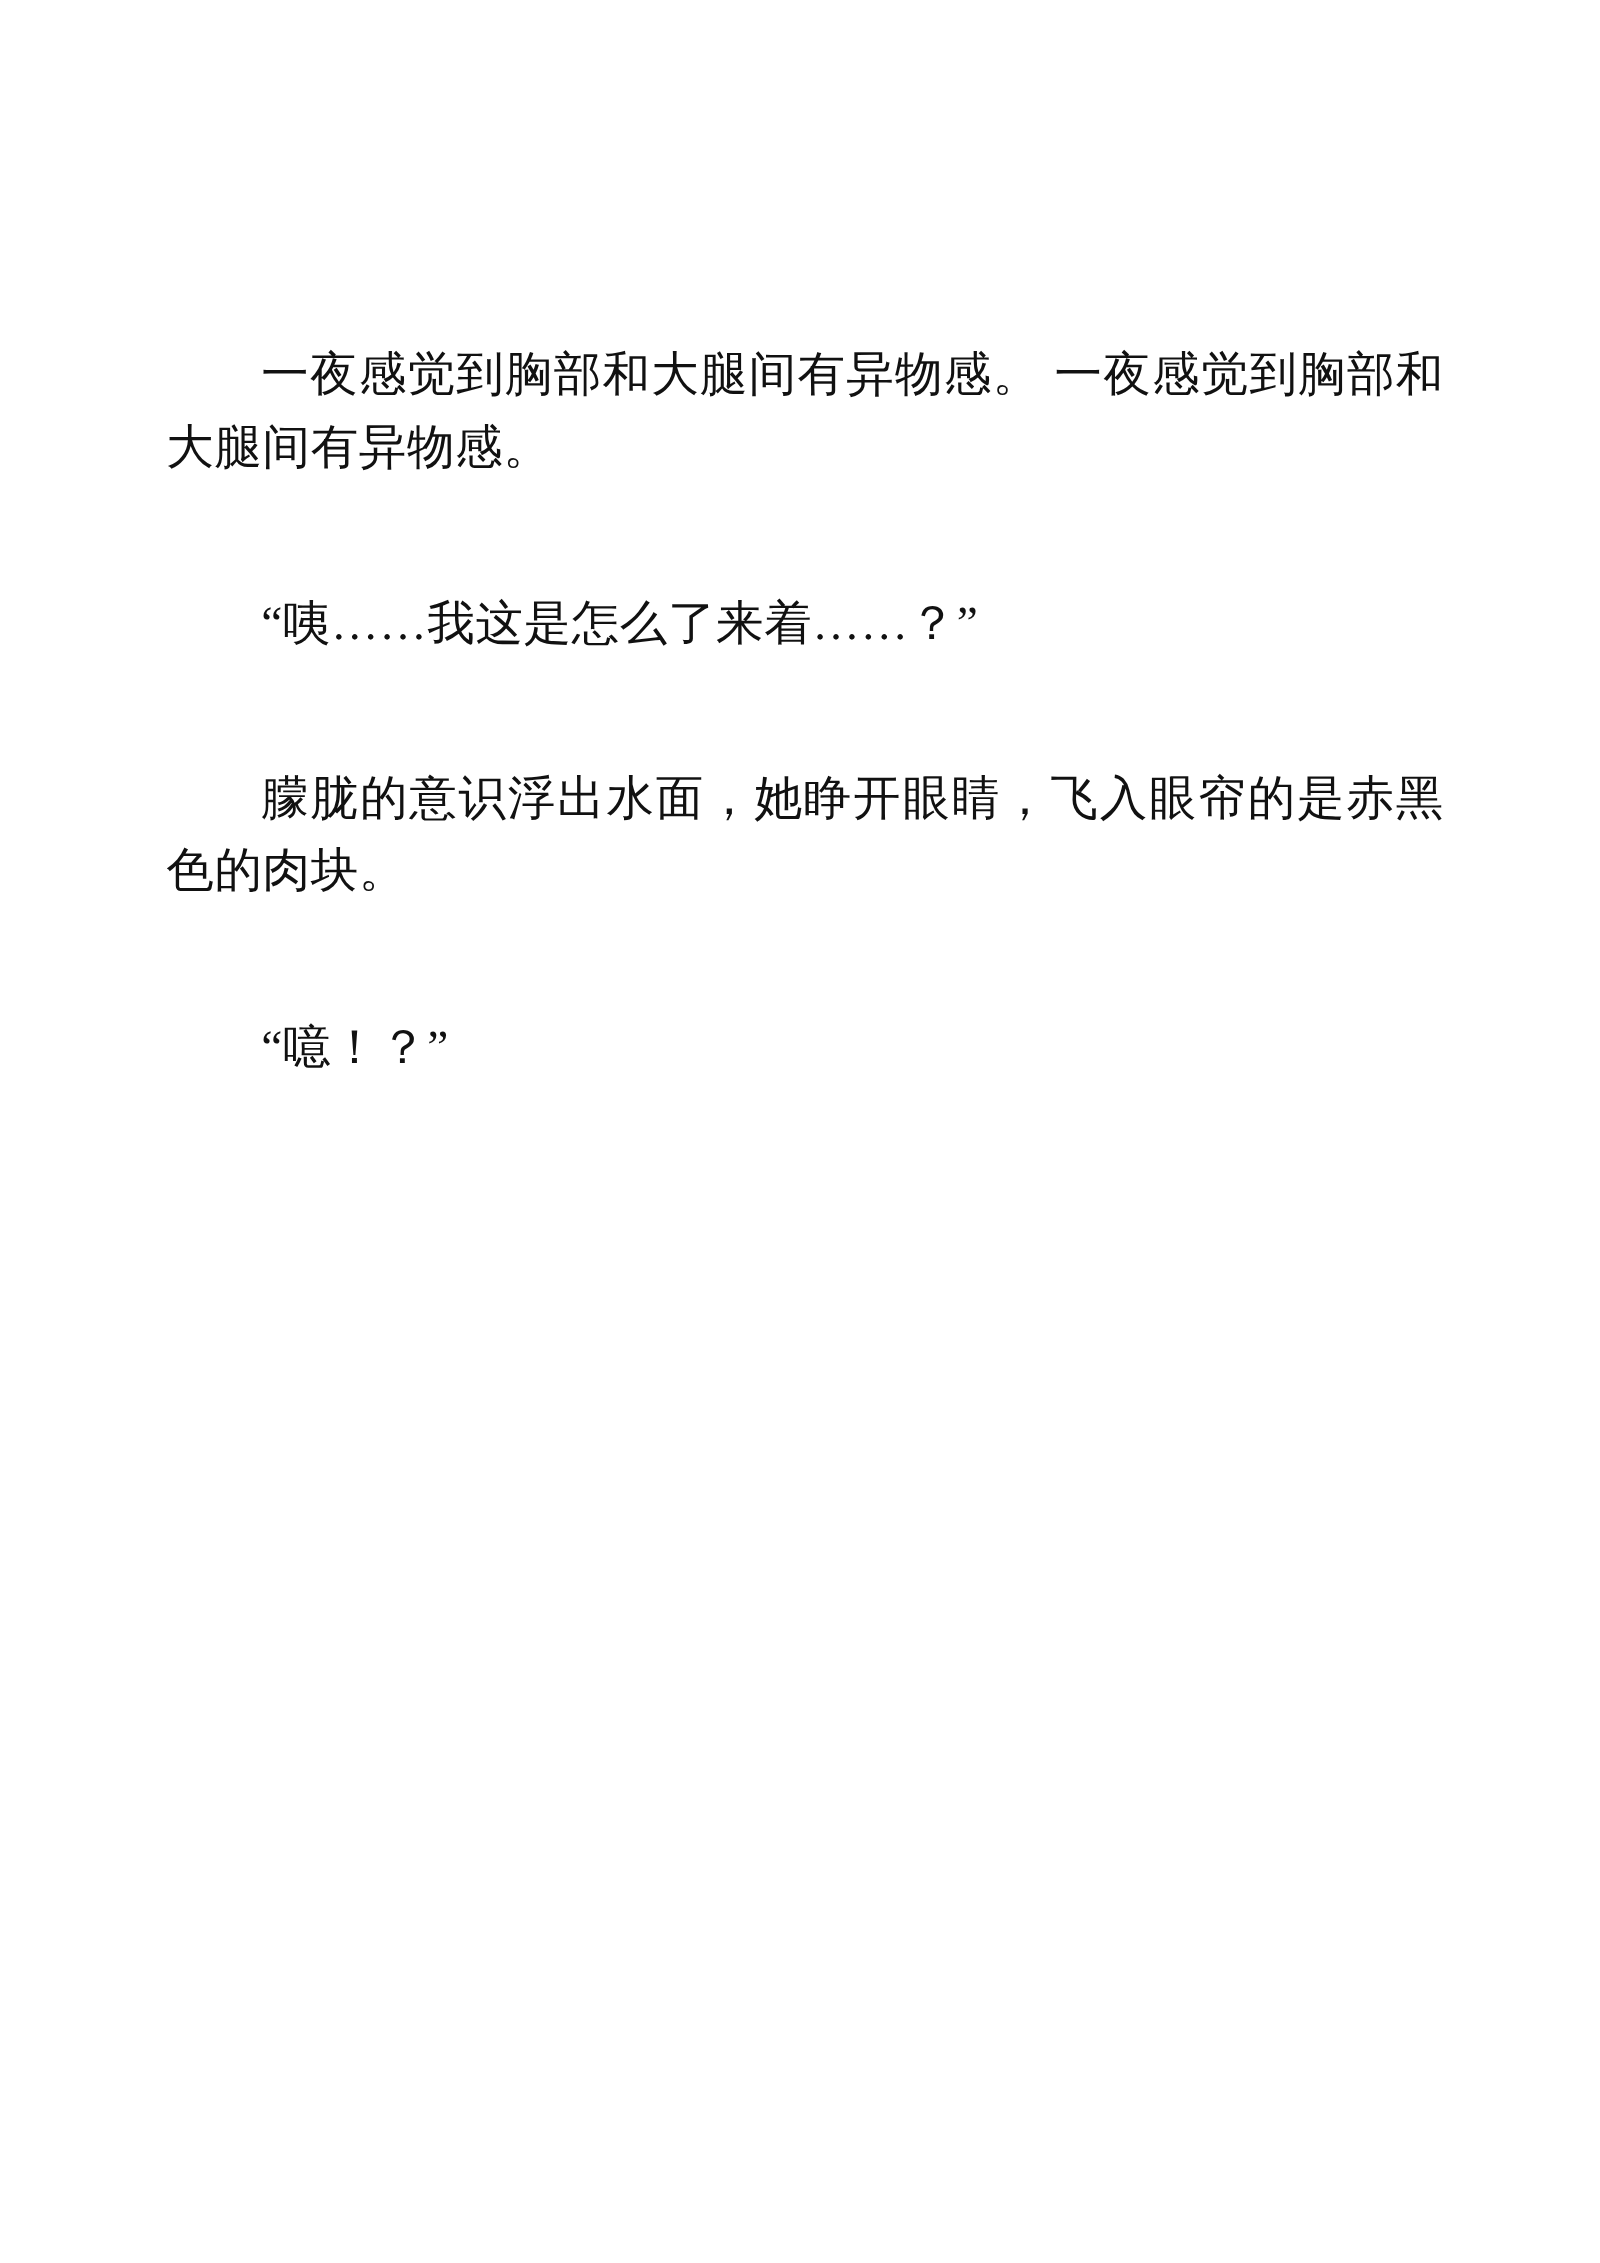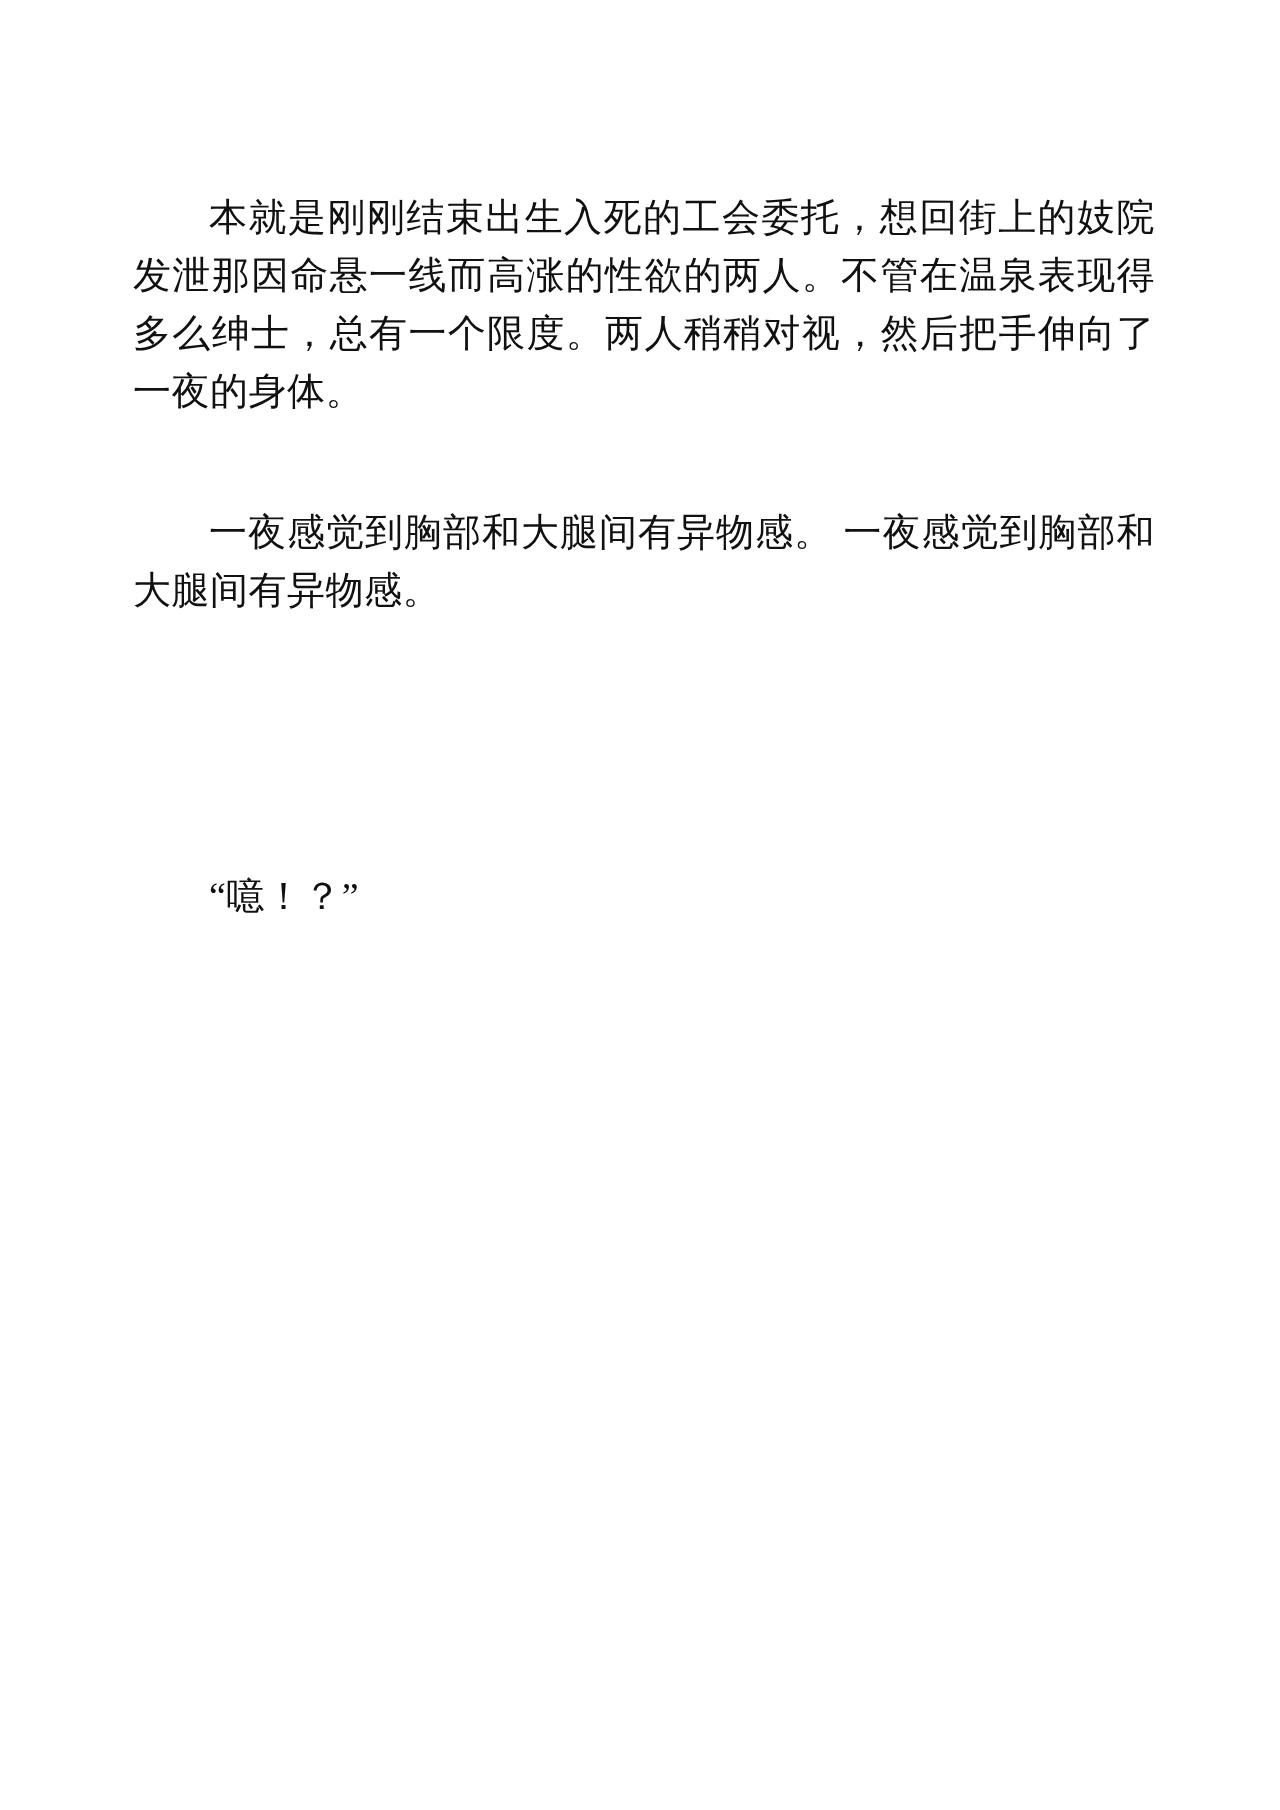--- a/index.html
+++ b/index.html
@@ -50,30 +50,31 @@
   .gap-md {
     height: 82px;
   }
 </style>
 </head>
 <body>
 
 <div class="page">
   <div class="content">
 
-    <p class="para indent">本就是刚刚结束出生入死的工会委托，想回街上的妓院发泄那因命悬一线而高涨的性欲的两人。不管在温泉表现得多么绅士，总有一个限度。两人稍稍对视，然后把手伸向了一夜的身体。</p>
 
     <div class="gap-lg"></div>
 
     <p class="para indent">一夜感觉到胸部和大腿间有异物感。 一夜感觉到胸部和大腿间有异物感。</p>
 
     <div class="gap-lg"></div>
 
+    <p class="para indent">“咦……我这是怎么了来着……？”</p>
 
     <div class="gap-md"></div>
 
+    <p class="para indent">朦胧的意识浮出水面，她睁开眼睛，飞入眼帘的是赤黑色的肉块。</p>
 
     <div class="gap-lg"></div>
 
     <p class="para indent">“噫！？”</p>
 
   </div>
 </div>
 
 </body></html>

